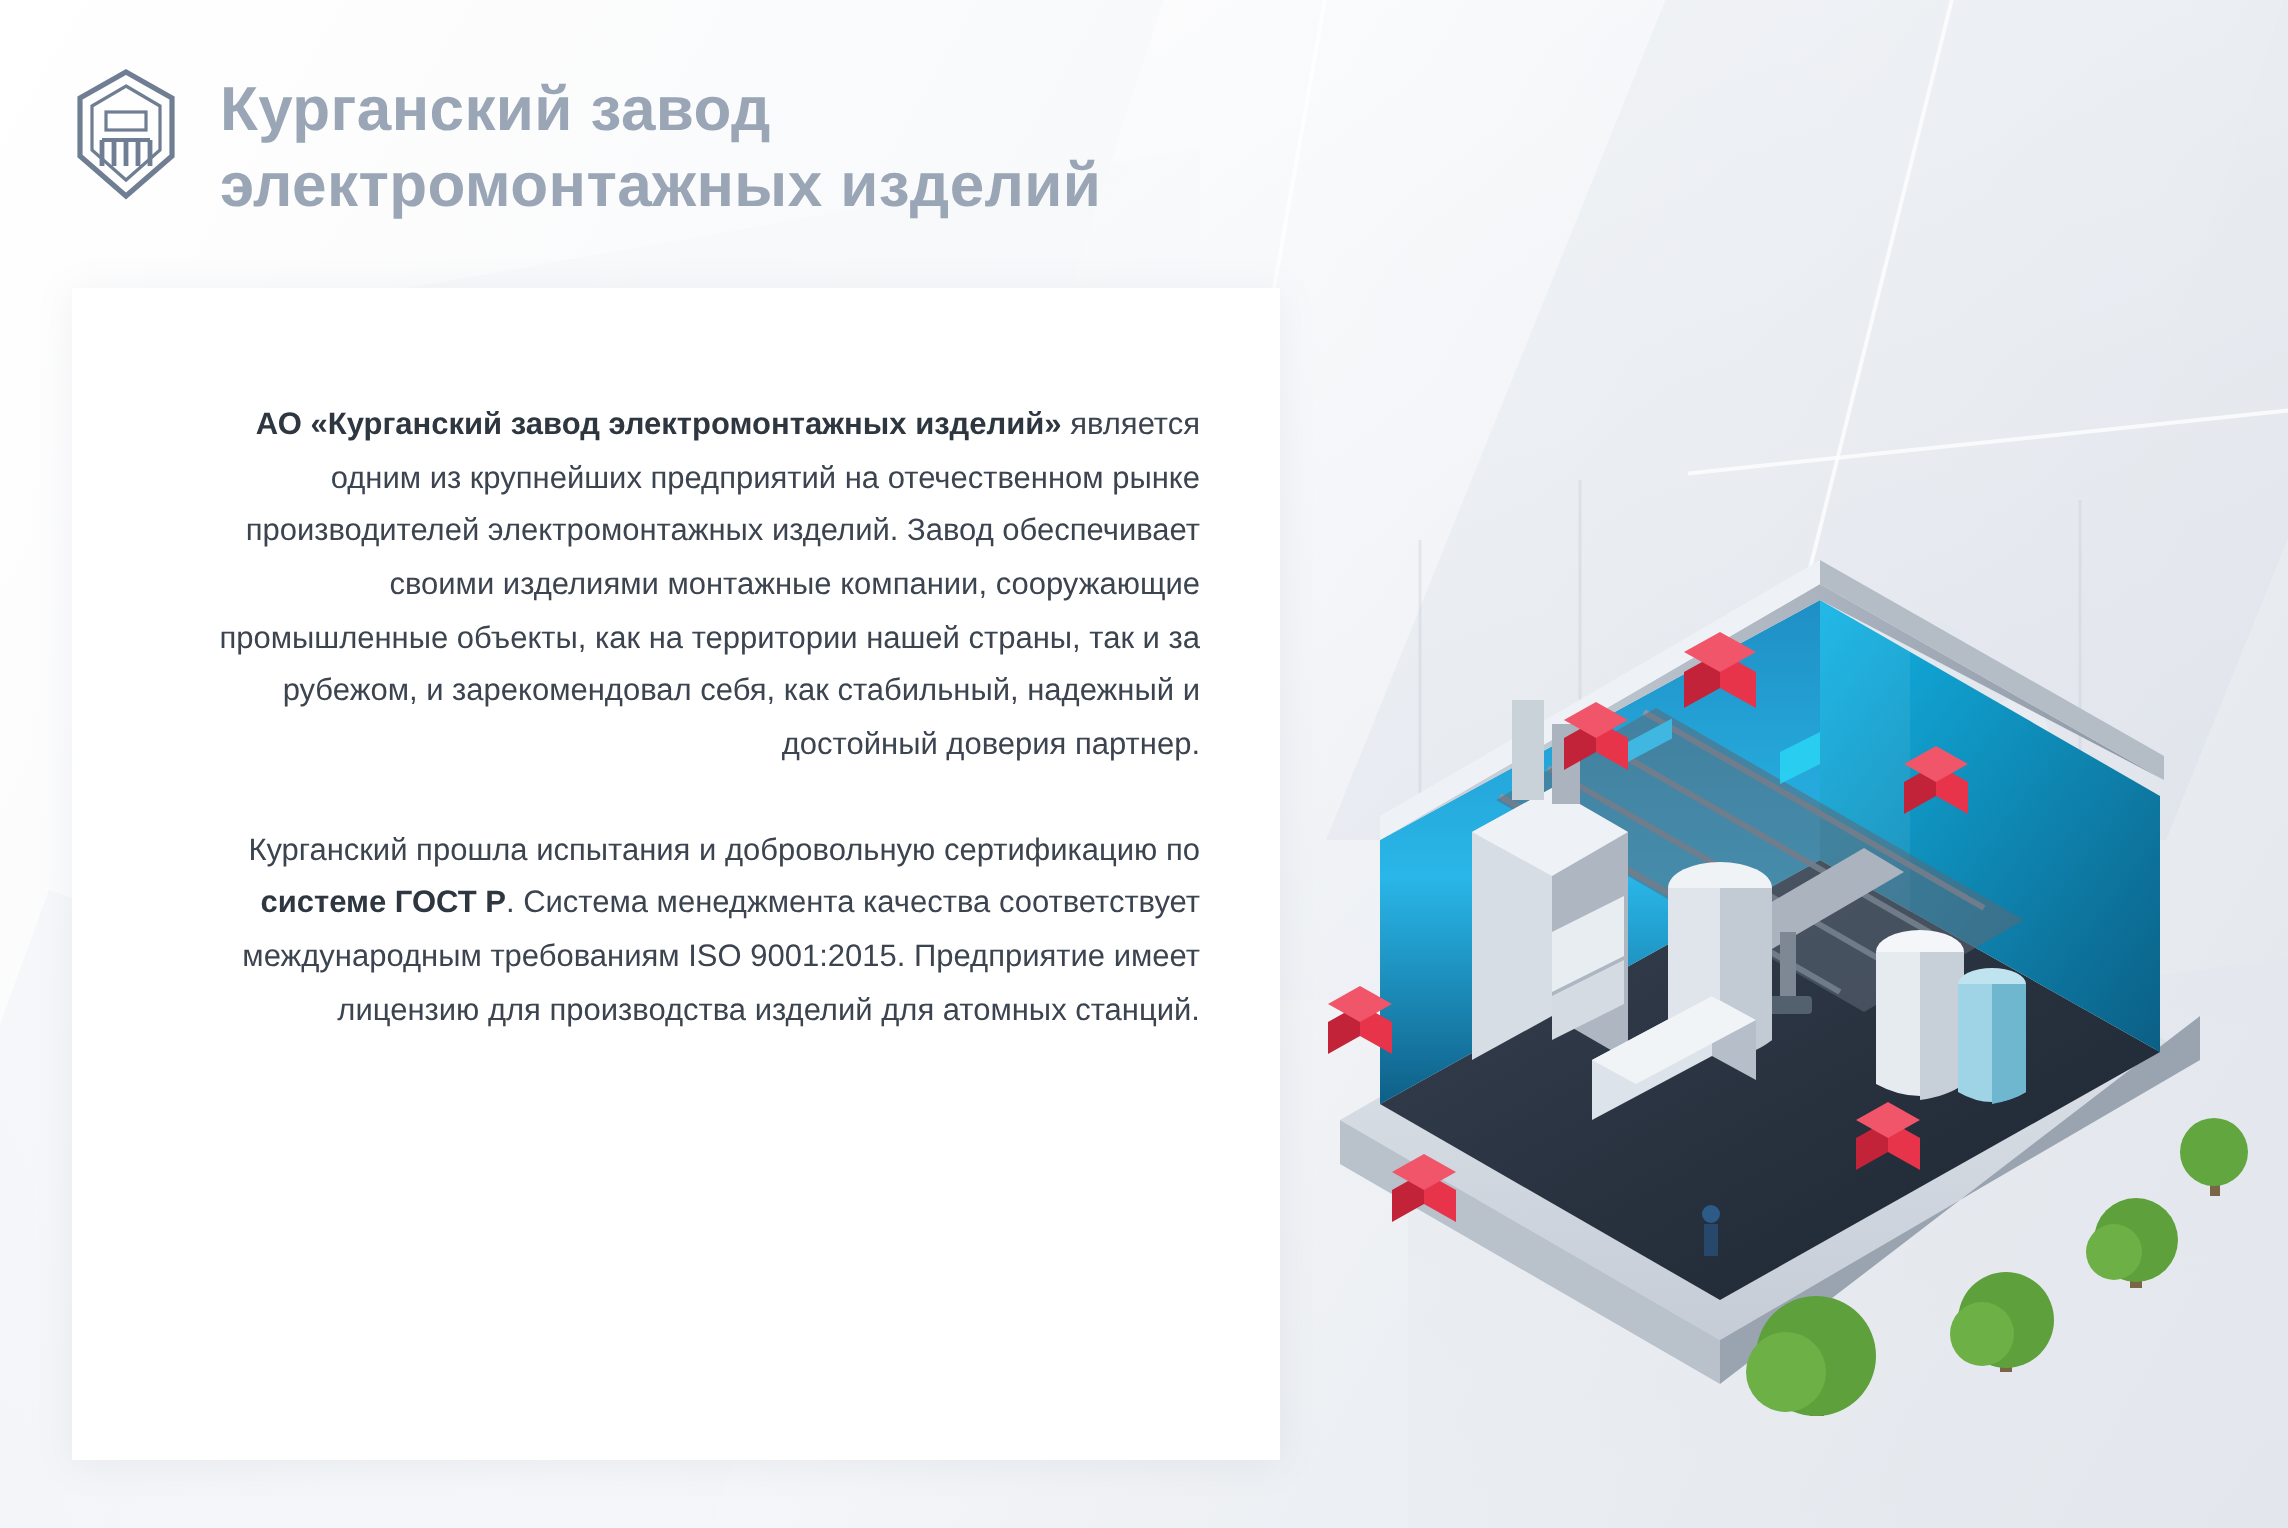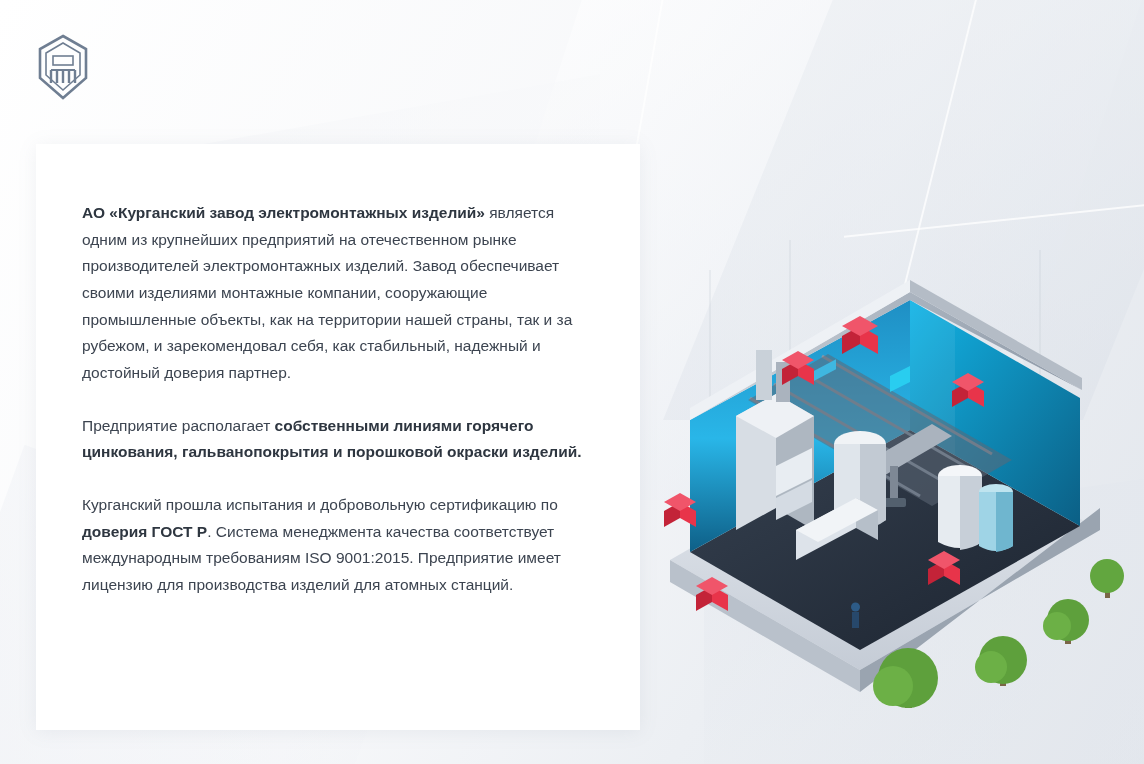--- a/index.html
+++ b/index.html
@@ -102,21 +102,21 @@
     height: 586px;
     background: #ffffff;
     box-shadow: 0 2px 18px rgba(120,130,145,0.10);
   }
   .card-inner {
     padding: 56px 40px 40px 46px;
     font-size: 15.5px;
     line-height: 1.72;
     color: #3c4450;
   }
-  .para { margin: 0 0 26px 0; }
+  .para { margin: 0 0 26px 0; text-align: right; }
   .para:last-child { margin-bottom: 0; }
   .para b { font-weight: bold; color: #2e3640; }
 
   
   .illustration {
     position: absolute;
     top: 230px;
     left: 560px;
     width: 580px;
     height: 520px;
@@ -142,27 +142,28 @@
   <div class="header">
     <div class="logo">
       <svg viewBox="0 0 54 66" width="54" height="66" aria-hidden="true">
         <path d="M27 2 L50 15 L50 44 L27 64 L4 44 L4 15 Z" fill="none" stroke="#6f7e92" stroke-width="2.6"></path>
         <path d="M27 9 L44 19 L44 41 L27 56 L10 41 L10 19 Z" fill="none" stroke="#6f7e92" stroke-width="1.6"></path>
         <rect x="17" y="22" width="20" height="9" fill="none" stroke="#6f7e92" stroke-width="1.6"></rect>
         <path d="M15 36 L15 49 M21 36 L21 49 M27 36 L27 49 M33 36 L33 49 M39 36 L39 49" stroke="#6f7e92" stroke-width="2.4" fill="none"></path>
         <path d="M15 36 L39 36" stroke="#6f7e92" stroke-width="2" fill="none"></path>
       </svg>
     </div>
+    <h1 class="company-title">Курганский завод
+электромонтажных изделий</h1>
   </div>
 
   <div class="card">
     <div class="card-inner">
       <p class="para"><b>АО «Курганский завод электромонтажных изделий»</b><span> является одним из крупнейших предприятий на отечественном рынке производителей электромонтажных изделий. Завод обеспечивает своими изделиями монтажные компании, сооружающие промышленные объекты, как на территории нашей страны, так и за рубежом, и зарекомендовал себя, как стабильный, надежный и достойный доверия партнер.</span></p>
-      <p class="para"><span>Предприятие располагает </span><b>собственными линиями горячего цинкования, гальванопокрытия и порошковой окраски изделий.</b></p>
-      <p class="para"><span>Курганский прошла испытания и добровольную сертификацию по </span><b>доверия ГОСТ Р</b><span>. Система менеджмента качества соответствует международным требованиям ISO 9001:2015. Предприятие имеет лицензию для производства изделий для атомных станций.</span></p>
+      <p class="para"><span>Курганский прошла испытания и добровольную сертификацию по </span><b>системе ГОСТ Р</b><span>. Система менеджмента качества соответствует международным требованиям ISO 9001:2015. Предприятие имеет лицензию для производства изделий для атомных станций.</span></p>
     </div>
   </div>
 
   <div class="illustration">
     <svg viewBox="0 0 580 520" width="580" height="520" aria-hidden="true">
       <defs>
         <linearGradient id="wallGrad" x1="0" y1="0" x2="0" y2="1">
           <stop offset="0%" stop-color="#1f8fc4"></stop>
           <stop offset="55%" stop-color="#29b6e8"></stop>
           <stop offset="100%" stop-color="#0e5f87"></stop>

